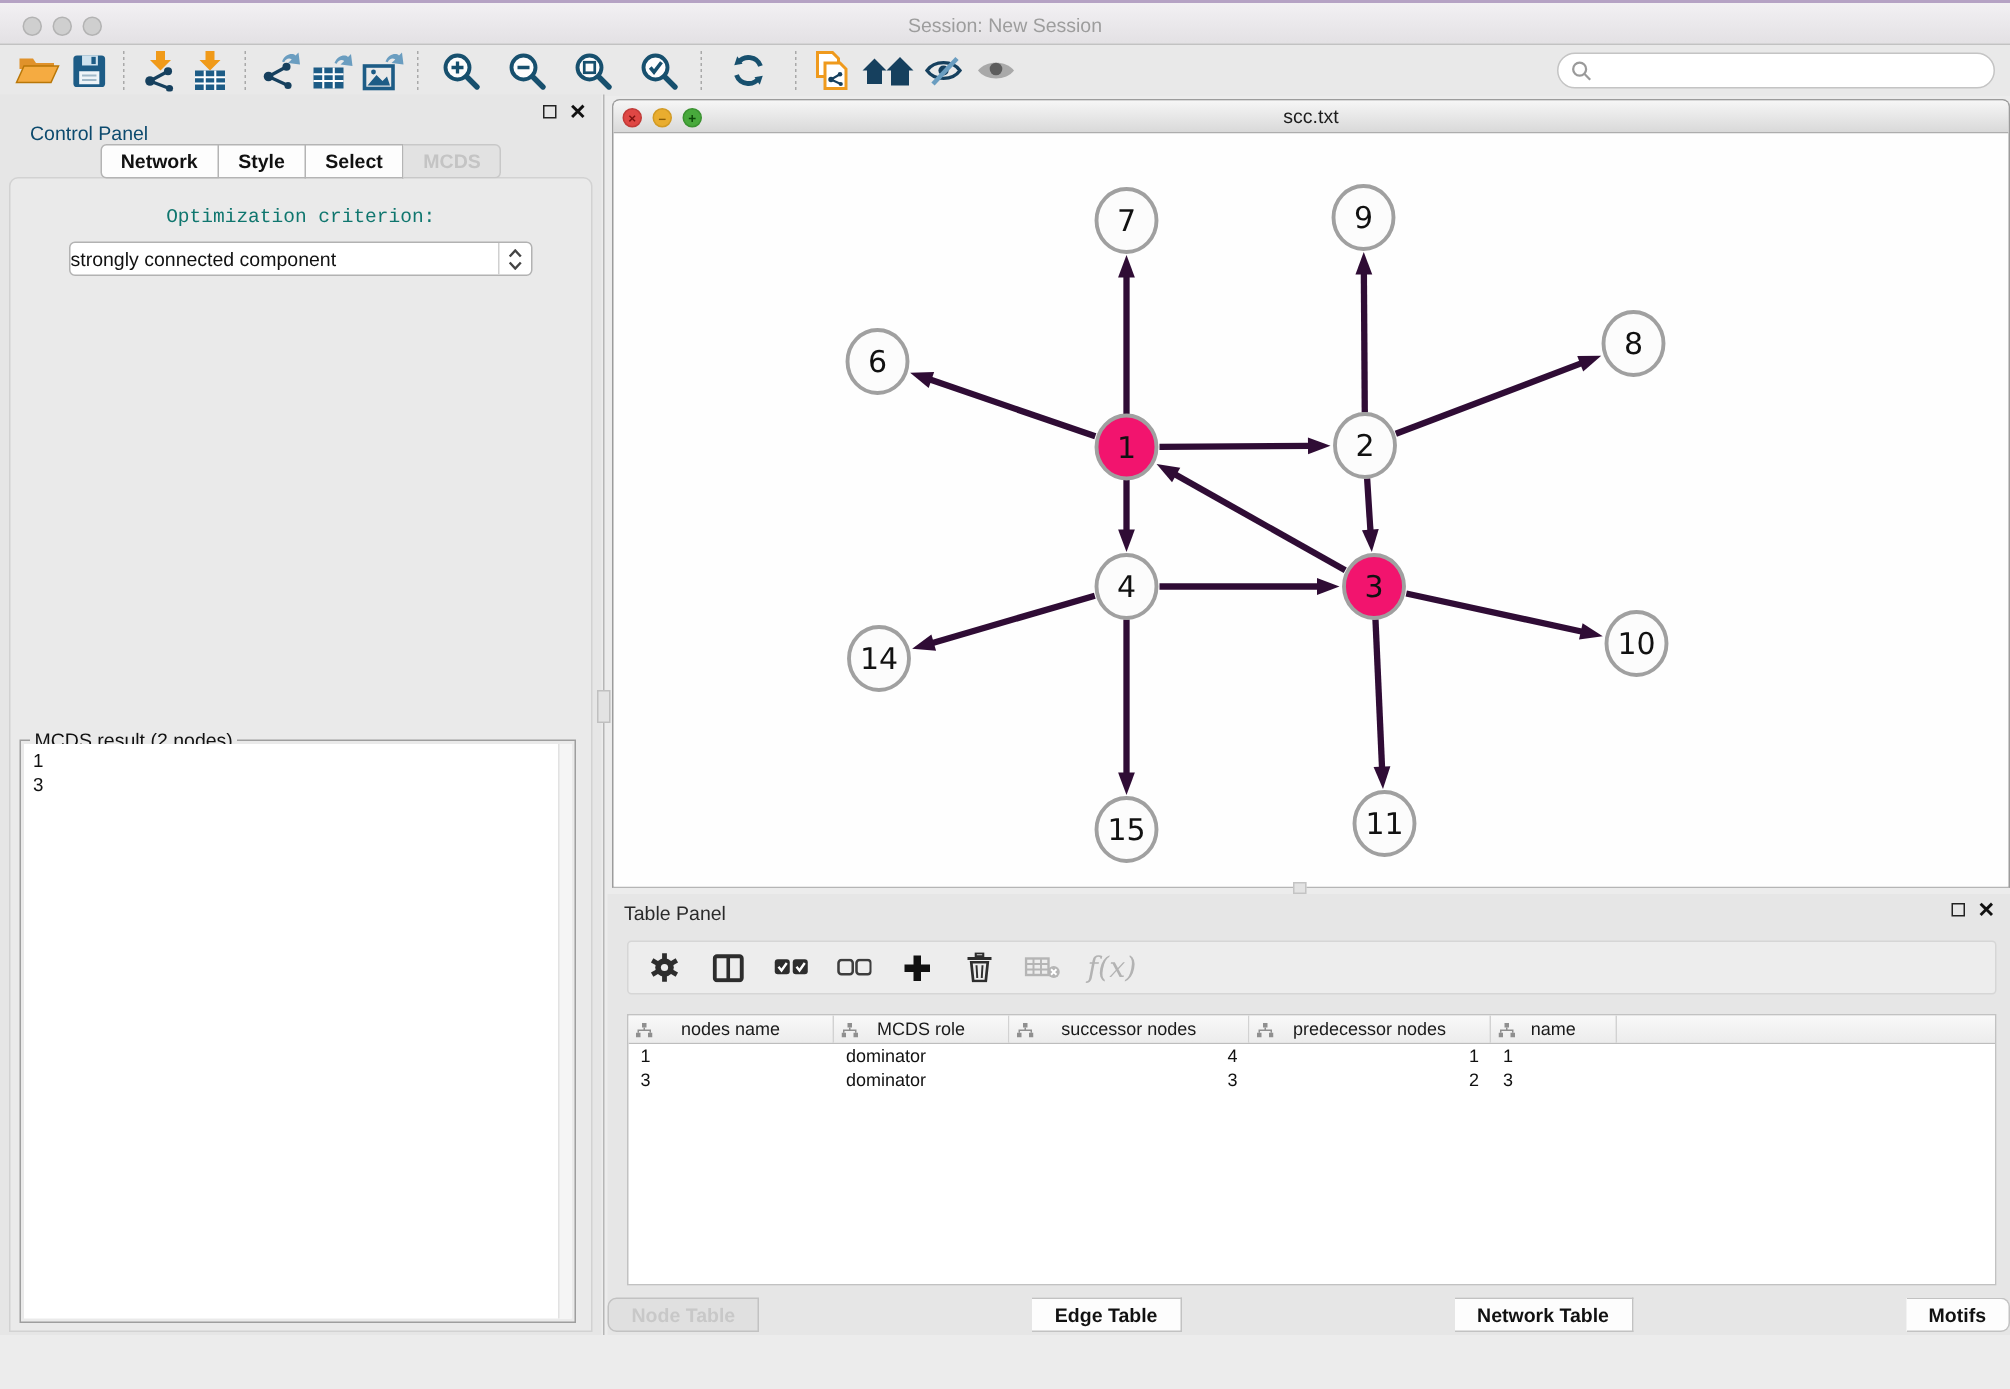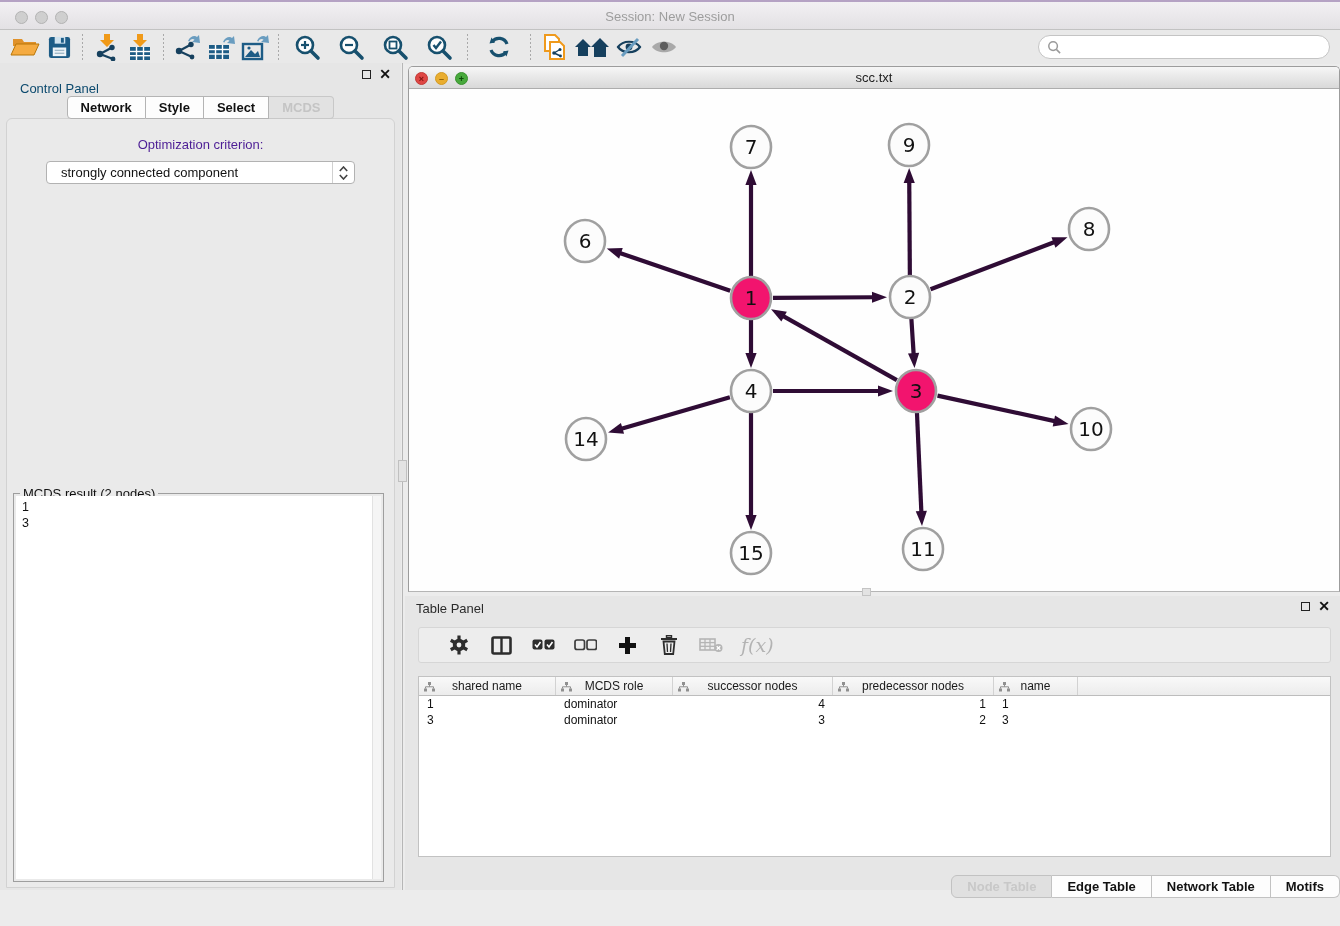--- a/index.html
+++ b/index.html
@@ -40,24 +40,24 @@
   .close-x { font-size:14px; font-weight:700; color:#111; line-height:11px; }
   .cp-tabs { position:absolute; left:0; right:0; top:33px; height:23px;
     display:flex; justify-content:center; z-index:3; }
   .cp-tab { padding:0 13px; line-height:21px; font-size:13px; font-weight:600; color:#111;
     background:#fdfdfd; border:1px solid #b4b4b4; border-left-width:0; }
   .cp-tab:first-child { border-left-width:1px; border-radius:4px 0 0 4px; }
   .cp-tab:last-child { border-radius:0 4px 4px 0; }
   .cp-tab.active { background:#e2e2e2; color:#c4c4c4; border-color:#c8c8c8; }
   .cp-inner { position:absolute; left:6px; right:6px; top:55px; bottom:2px;
     background:#eaeaea; border:1px solid #d2d2d2; border-radius:6px 6px 0 0; z-index:1; }
-  .opt-label { margin-top:18px; text-align:center; font-size:13px; color:#4c1d95; }
+  .opt-label { margin-top:18px; text-align:center; font-size:13px; color:#0f766e;font-family:Liberation Mono, monospace; }
   .select-box { position:relative; margin:9px auto 12px; width:309px; height:23px; background:#fff;
     border:1px solid #b2b2b2; border-radius:4px; font-size:13px; color:#111;
-    display:flex; align-items:center; padding-left:14px; }
+    display:flex; align-items:center; padding-left:0; }
   .select-arrows { position:absolute; right:0; top:0; bottom:0; width:22px;
     border-left:1px solid #d0d0d0; display:flex; flex-direction:column;
     align-items:center; justify-content:center; gap:2px; }
   .btn { display:inline-block; height:23px; line-height:21px; padding:0 16px; background:#fdfdfd;
     border:1px solid #b2b2b2; border-radius:4px; font-size:13px; color:#111; }
   .cp-btn-row { margin-top:10px; text-align:center; display:flex; justify-content:center; gap:14px; }
   .mcds-fieldset { position:absolute; left:6px; right:10px; top:374px; bottom:5px;
     border:1px solid #9e9e9e;padding-left:24px; }
   .mcds-legend { position:absolute; top:-8px; left:6px; background:#eaeaea; padding:0 3px;
     font-size:13px; color:#111; }
@@ -79,36 +79,36 @@
   .nt-title { position:absolute; left:0; right:0; top:0; line-height:22px; text-align:center;
     font-size:13px; color:#1c1c1c; }
   .net-canvas { position:absolute; left:0; right:0; top:22px; bottom:0; overflow:hidden; }
   .h-handle { position:absolute; left:862px; top:588px; width:9px; height:8px;
     background:#e3e3e3; border:1px solid #c4c4c4; }
   
   .table-panel { position:absolute; left:405px; top:596px; right:0; bottom:36px; background:#e6e6e6; }
   .tp-title { position:absolute; left:11px; top:5px; font-size:13px; color:#2b2b2b; }
   .tp-toolbar { position:absolute; left:13px; right:9px; top:31px; height:36px;
     background:#ededed; border:1px solid #d6d6d6; border-radius:3px;
-    display:flex; align-items:center; gap:18px; padding-left:28px; }
+    display:flex; align-items:center; gap:18px; padding-left:12px; }
   .tp-tool { width:24px; display:flex; justify-content:center; align-items:center; }
   .fx-label { font-family:"DejaVu Serif", serif; font-style:italic; font-size:19px; color:#b3b3b3; }
   .data-table { position:absolute; left:13px; right:9px; top:80px; height:181px;
     background:#fff; border:1px solid #c2c2c2; overflow:hidden; }
   .dt-header { display:flex; height:19px; border-bottom:1px solid #bdbdbd; }
   .dt-hcell { position:relative; background:linear-gradient(#f9f9f9,#ececec);
     border-right:1px solid #d2d2d2; display:flex; align-items:center; justify-content:center;
     gap:6px; font-size:12px; color:#1a1a1a; }
   .dt-hcell .hier { position:absolute; left:5px; top:5px; }
   .dt-row { display:flex; height:16px; }
   .dt-cell { font-size:12px; color:#111; line-height:16px; padding:0 8px;
     overflow:hidden; white-space:nowrap; }
   .ta-left { text-align:left; } .ta-right { text-align:right; }
-  .tp-tabs { position:absolute; left:0; right:0; top:279px; height:23px;
-    display:flex; justify-content:flex-end; }
+  .tp-tabs { position:absolute; left:0; right:0; top:269px; height:23px;
+    display:flex; justify-content:space-between; }
   .tp-tab { padding:0 15px; line-height:21px; font-size:13px; font-weight:600; color:#111;
     background:#fdfdfd; border:1px solid #c2c2c2; border-left-width:0; }
   .tp-tab:first-child { border-left-width:1px; border-radius:6px 0 0 6px; }
   .tp-tab:last-child { border-radius:0 6px 6px 0; }
   .tp-tab.active { background:#e0e0e0; color:#c8c8c8; }
   
   .status-bar { position:absolute; left:0; right:0; bottom:0; height:36px;
     background:#ececec; border-top:1px solid #c6c6c6; }
   .list-btn { position:absolute; left:12px; top:6px; width:27px; height:24px;
     background:linear-gradient(#fdfdfd,#f0f0f0); border:1px solid #b9b9b9; border-radius:3px;
@@ -464,21 +464,21 @@
       <div class="dt-header" id="dt-header">
           <div class="dt-hcell" style="width: 137px;">
             <svg class="hier" width="11" height="10" viewBox="0 0 11 10">
               <g fill="#8f8f8f">
                 <rect x="4" y="0" width="3" height="3"></rect>
                 <rect x="0" y="6.5" width="3" height="3"></rect>
                 <rect x="8" y="6.5" width="3" height="3"></rect>
               </g>
               <path d="M5.5 3 V4.8 M1.5 6.5 V4.8 H9.5 V6.5" stroke="#8f8f8f" stroke-width="1" fill="none"></path>
             </svg>
-            <span>shared name</span>
+            <span>nodes name</span>
           </div>
           <div class="dt-hcell" style="width: 117px;">
             <svg class="hier" width="11" height="10" viewBox="0 0 11 10">
               <g fill="#8f8f8f">
                 <rect x="4" y="0" width="3" height="3"></rect>
                 <rect x="0" y="6.5" width="3" height="3"></rect>
                 <rect x="8" y="6.5" width="3" height="3"></rect>
               </g>
               <path d="M5.5 3 V4.8 M1.5 6.5 V4.8 H9.5 V6.5" stroke="#8f8f8f" stroke-width="1" fill="none"></path>
             </svg>

